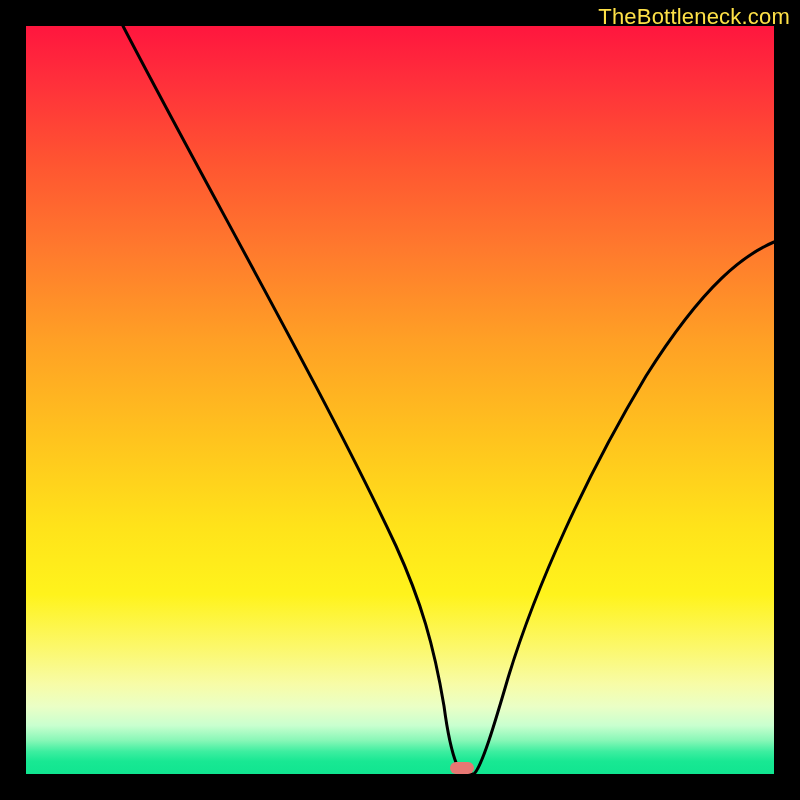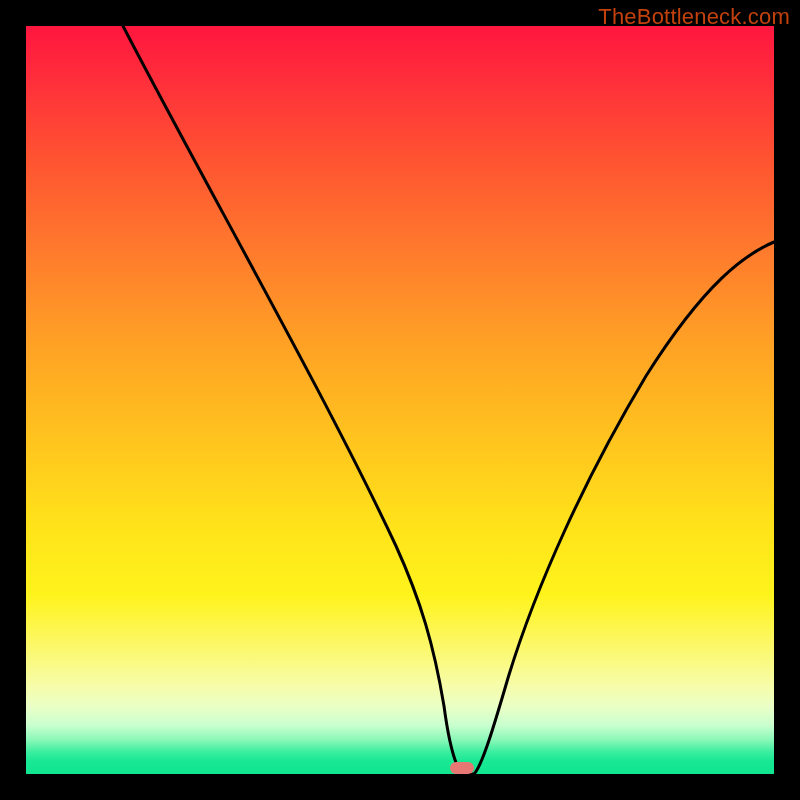--- a/index.html
+++ b/index.html
@@ -14,21 +14,21 @@
   .frame {
     position: relative;
     width: 800px;
     height: 800px;
     background: #000;
   }
   .watermark {
     position: absolute;
     top: 4px;
     right: 10px;
-    color: #c2410c;
+    color: #fde047;
     font-size: 22px;
     font-weight: 400;
     letter-spacing: 0.2px;
     z-index: 5;
   }
   .plot {
     position: absolute;
     left: 26px;
     top: 26px;
     width: 748px;

